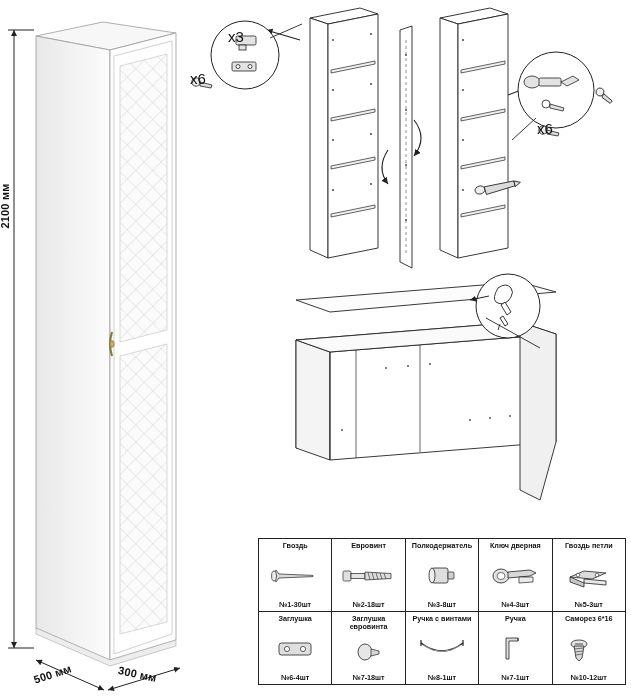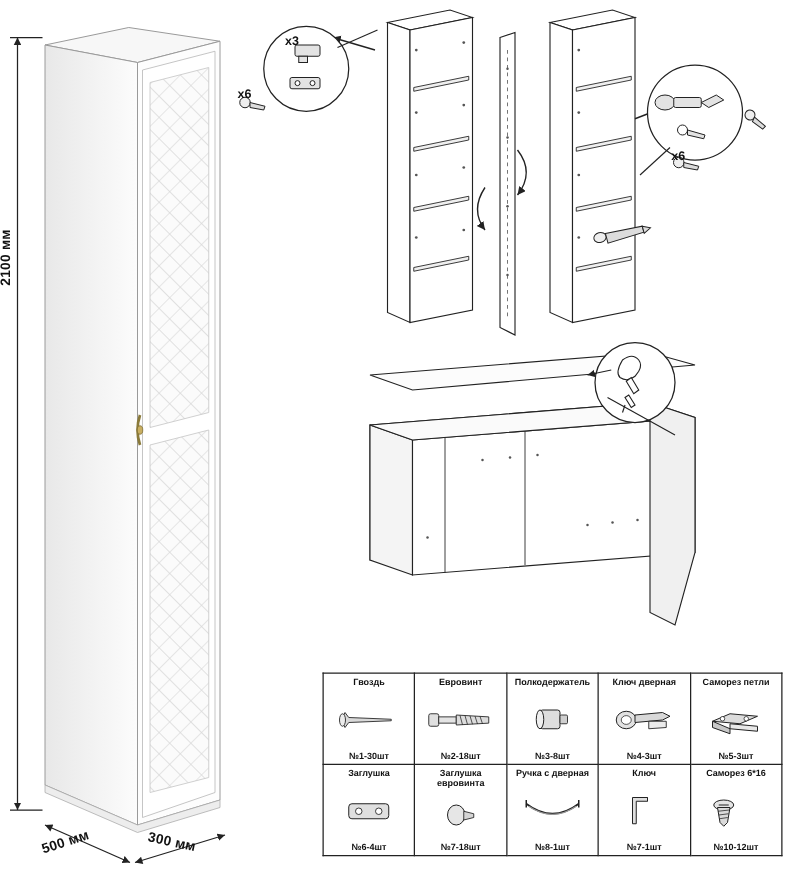--- a/index.html
+++ b/index.html
@@ -95,22 +95,22 @@
     width: 100%;
   }
   .cell .code {
     font-size: 7.2px;
     font-weight: bold;
     text-align: center;
     color: #111;
   }
   .callout-label {
     position: absolute;
-    font-size: 10px;
-    font-weight: bold;
+    font-size: 15px;
+    font-weight: normal;
     color: #111;
     text-align: right;
   }
   #callout-x3 { left: 228px; top: 28px; }
   #callout-x6a { left: 190px; top: 70px; }
   #callout-x6b { left: 537px; top: 120px; }
 </style>
 </head>
 <body>
 
@@ -373,21 +373,21 @@
                 <ellipse cx="12" cy="13" rx="4" ry="3.5" fill="#fff" stroke="#222" stroke-width="0.6"></ellipse>
                 <path d="M19,9 l22,-2 l6,3 l-6,3 l-22,2 z" fill="#d8d8d8" stroke="#222" stroke-width="0.8"></path>
                 <path d="M30,14 l14,0 l0,5 l-14,1 z" fill="#ebebeb" stroke="#222" stroke-width="0.7"></path>
               </svg>
             </div>
             <div class="code">№4-3шт</div>
           </div>
         </td>
         <td>
           <div class="cell">
-            <div class="title">Саморез петли</div>
+            <div class="title">Гвоздь петли</div>
             <div class="art">
               <svg width="50" height="26" viewBox="0 0 50 26">
                 <path d="M6,14 l14,-6 l22,2 l-14,6 z" fill="#dcdcdc" stroke="#222" stroke-width="0.8"></path>
                 <path d="M6,14 l0,5 l14,5 l0,-4 z" fill="#c8c8c8" stroke="#222" stroke-width="0.8"></path>
                 <path d="M20,20 l22,2 l0,-4 l-22,-2 z" fill="#e8e8e8" stroke="#222" stroke-width="0.8"></path>
                 <circle cx="14" cy="12" r="1.8" fill="#fff" stroke="#222" stroke-width="0.6"></circle>
                 <circle cx="33" cy="12" r="1.8" fill="#fff" stroke="#222" stroke-width="0.6"></circle>
               </svg>
             </div>
             <div class="code">№5-3шт</div>
@@ -415,35 +415,35 @@
               <svg width="40" height="24" viewBox="0 0 40 24">
                 <ellipse cx="16" cy="12" rx="7" ry="8" fill="#e6e6e6" stroke="#222" stroke-width="0.8"></ellipse>
                 <path d="M22,9 l8,2 l0,3 l-8,2 z" fill="#d5d5d5" stroke="#222" stroke-width="0.7"></path>
               </svg>
             </div>
             <div class="code">№7-18шт</div>
           </div>
         </td>
         <td>
           <div class="cell">
-            <div class="title">Ручка с дверная</div>
+            <div class="title">Ручка с винтами</div>
             <div class="art">
               <svg width="58" height="24" viewBox="0 0 58 24">
                 <path d="M8,6 q21,16 42,0" fill="none" stroke="#222" stroke-width="1.4"></path>
                 <path d="M10,8 q19,13 38,0" fill="none" stroke="#999" stroke-width="1"></path>
                 <line x1="8" y1="3" x2="8" y2="9" stroke="#222" stroke-width="1.2"></line>
                 <line x1="50" y1="3" x2="50" y2="9" stroke="#222" stroke-width="1.2"></line>
               </svg>
             </div>
             <div class="code">№8-1шт</div>
           </div>
         </td>
         <td>
           <div class="cell">
-            <div class="title">Ключ</div>
+            <div class="title">Ручка</div>
             <div class="art">
               <svg width="34" height="28" viewBox="0 0 34 28">
                 <path d="M8,3 l12,0 l0,3 l-9,0 l0,18 l-3,0 z" fill="#dfdfdf" stroke="#222" stroke-width="0.8"></path>
                 <path d="M20,3 l0,3" stroke="#222" stroke-width="0.8"></path>
               </svg>
             </div>
             <div class="code">№7-1шт</div>
           </div>
         </td>
         <td>

